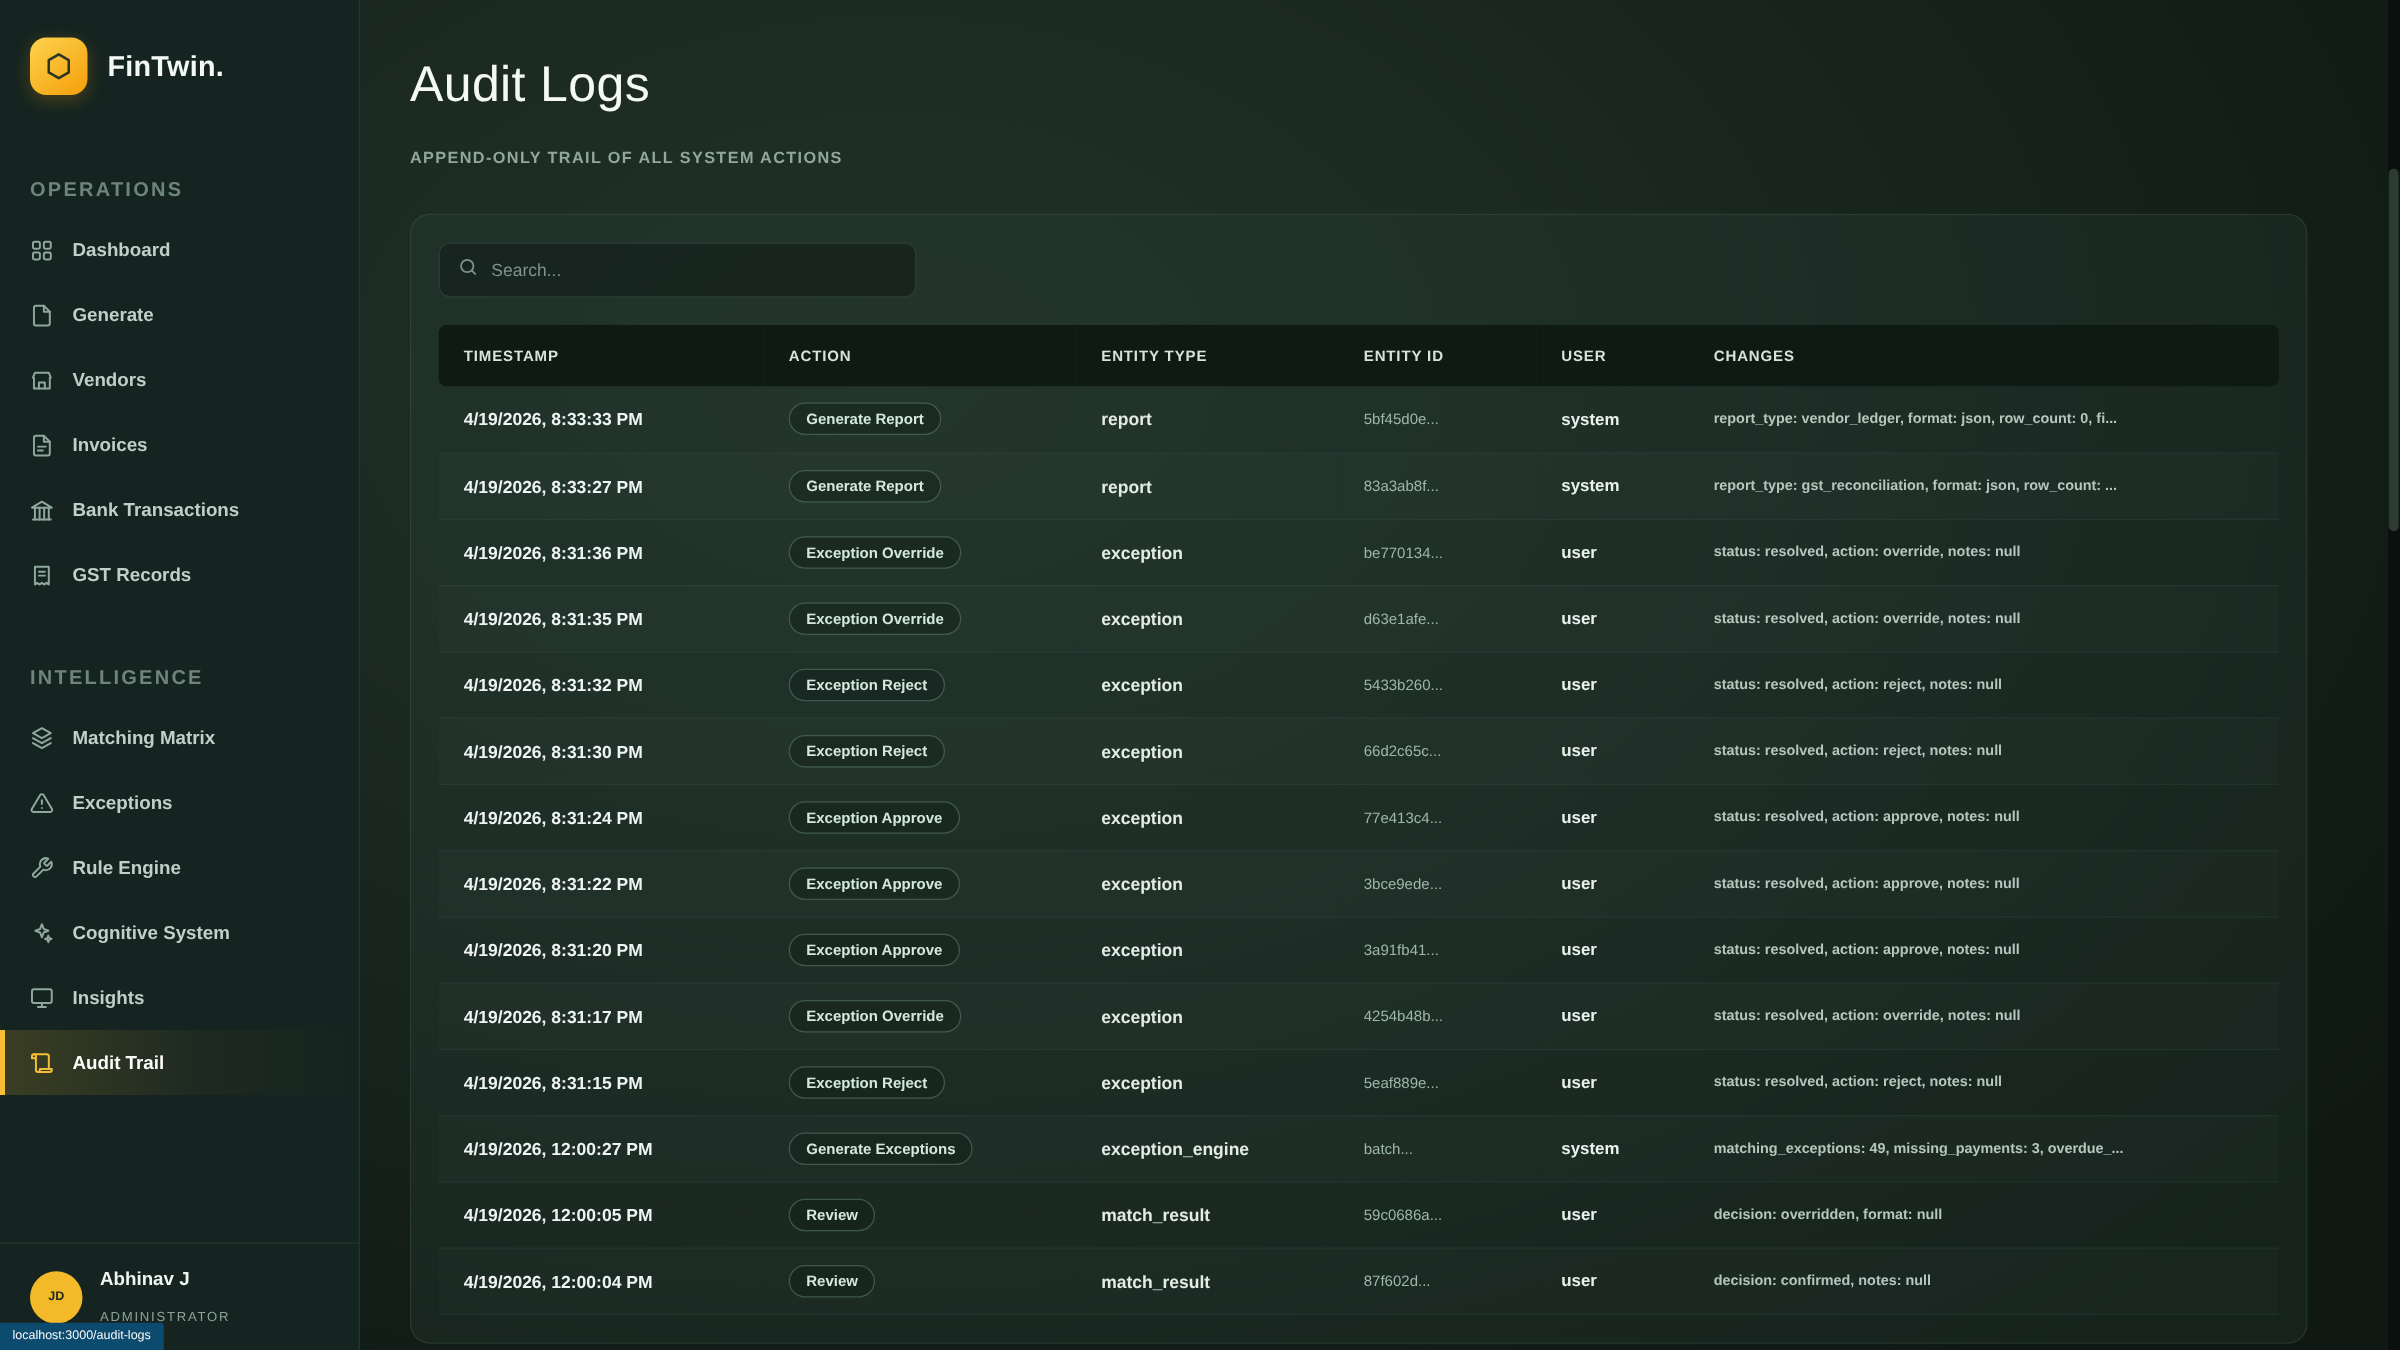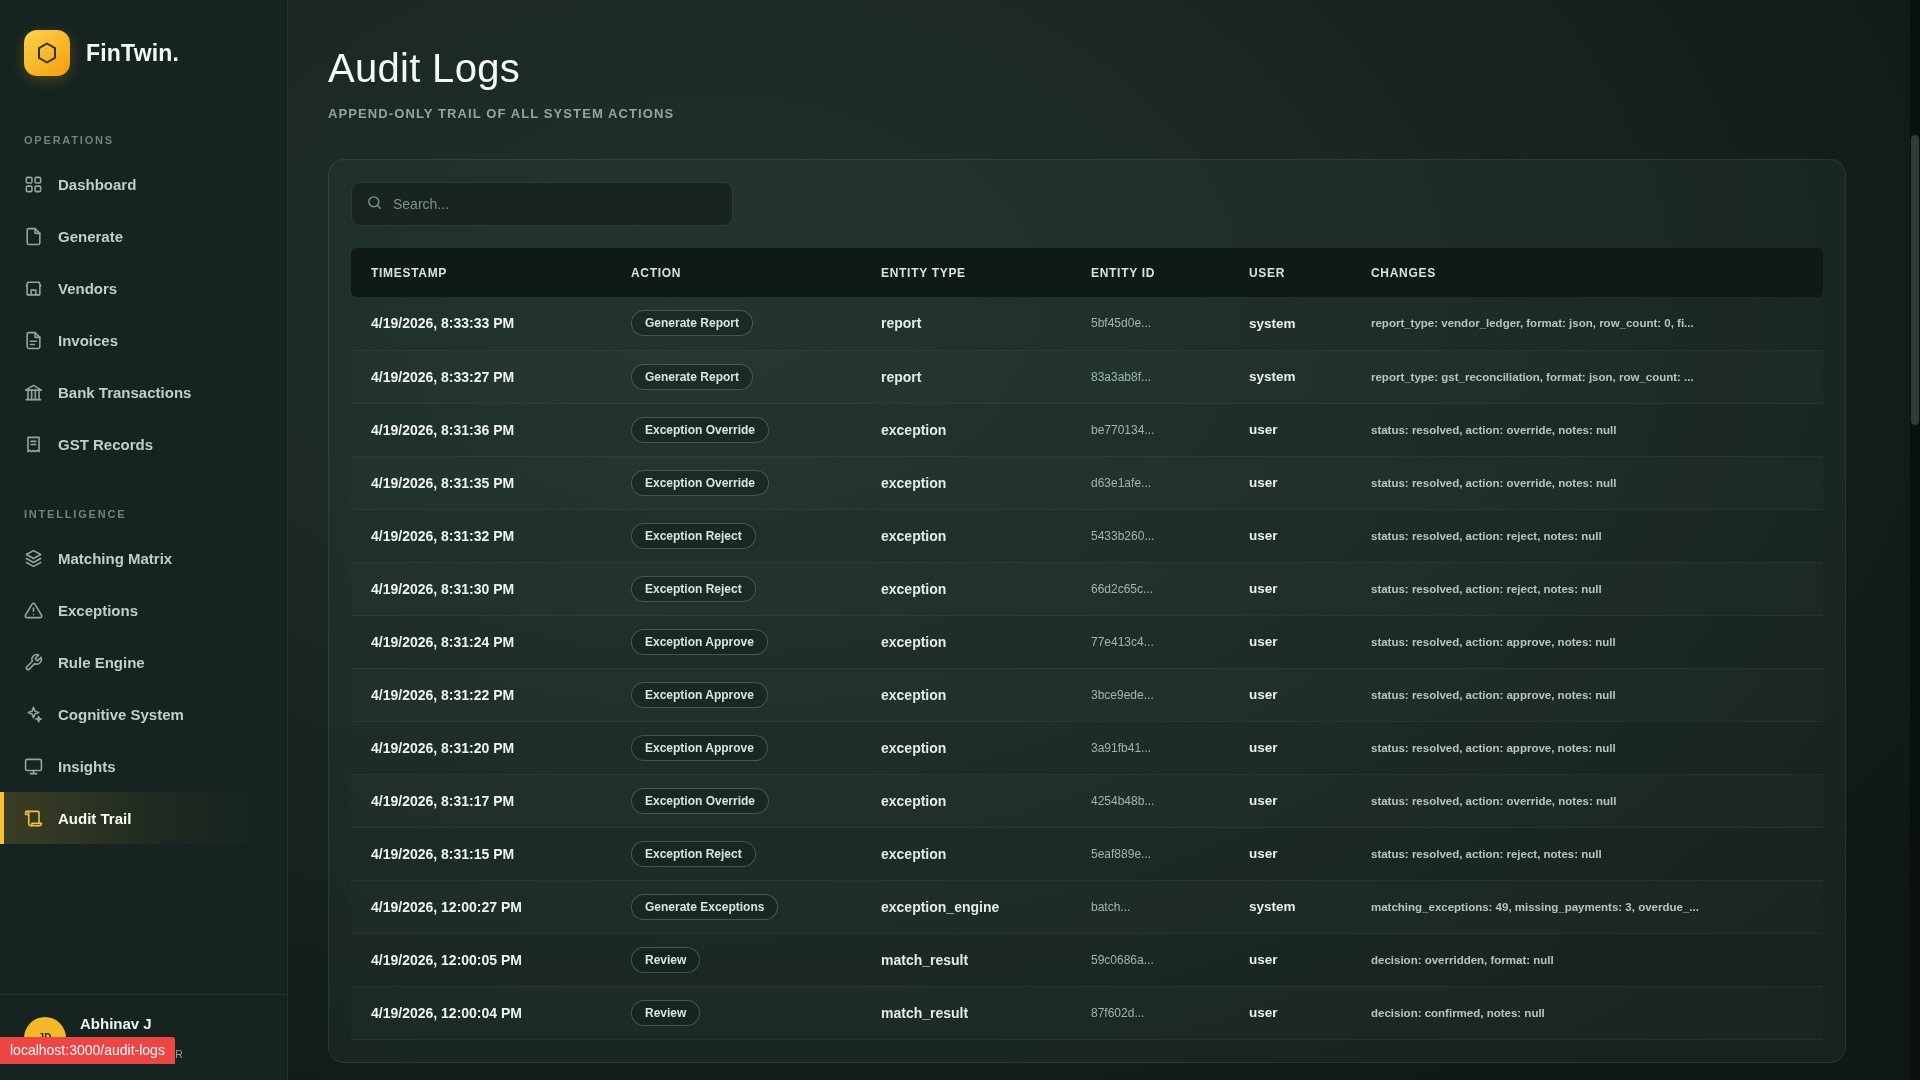--- a/index.html
+++ b/index.html
@@ -6,37 +6,37 @@
   html,body{width:1920px;height:1080px;overflow:hidden}
   body{font-family:"Liberation Sans",sans-serif;background:#0f1813;color:#e6efe9;position:relative}
   .app{display:flex;width:100%;height:100%}
 
   
   .sidebar{width:288px;min-width:288px;height:100%;background:#152420;border-right:1px solid rgba(130,165,145,.12);display:flex;flex-direction:column;position:relative;z-index:2}
   .brand{display:flex;align-items:center;gap:16px;padding:30px 24px 20px}
   .logo{width:46px;height:46px;border-radius:13px;background:linear-gradient(140deg,#fcd34d,#f59e0b);display:flex;align-items:center;justify-content:center;color:#2a3524;box-shadow:0 4px 14px rgba(245,158,11,.25)}
   .brand-name{font-size:23px;font-weight:800;color:#f4f8f5;letter-spacing:.2px}
   .nav{flex:1;overflow:hidden}
-  .section-label{margin:38px 24px 12px;font-size:11px;font-weight:700;letter-spacing:1.8px;color:#6e857a}
+  .section-label{margin:48px 24px 12px;font-size:16px;font-weight:700;letter-spacing:1.8px;color:#6e857a}
   .nav-item{height:52px;display:flex;align-items:center;gap:15px;padding:0 24px;cursor:pointer;color:#bed0c7;position:relative}
   .nav-item svg{color:#8fa89b;flex:none}
   .nav-label{font-size:15px;font-weight:600}
   .nav-item.active{background:linear-gradient(90deg,rgba(247,191,54,.17),rgba(247,191,54,.04) 55%,rgba(247,191,54,0) 100%);box-shadow:inset 4px 0 0 #f7bf36}
   .nav-item.active svg{color:#f7bf36}
   .nav-item.active .nav-label{color:#fbfdf9;font-weight:700}
   .user-card{border-top:1px solid rgba(130,165,145,.14);padding:20px 24px;display:flex;align-items:center;gap:14px;cursor:pointer}
   .avatar{width:42px;height:42px;min-width:42px;border-radius:50%;background:#f3b929;color:#1d2a1c;font-weight:700;font-size:10px;display:flex;align-items:center;justify-content:center}
   .user-name{font-size:15px;font-weight:700;color:#eef4f0}
   .user-role{margin-top:16px;font-size:10.5px;font-weight:400;letter-spacing:1.4px;color:#8ea396}
 
   
   .main{flex:1;height:100%;padding:46px 74px 0 40px;overflow:hidden;
         background:radial-gradient(1500px 1000px at 26% 28%,#213129 0%,#1a2821 42%,#141f19 72%,#0f1813 100%)}
   h1{font-size:40px;line-height:1.1;font-weight:400;color:#f5f9f6;letter-spacing:.3px}
-  .subtitle{margin-top:16px;font-size:13px;font-weight:600;letter-spacing:1.1px;color:#92a79c}
+  .subtitle{margin-top:28px;font-size:13px;font-weight:600;letter-spacing:1.1px;color:#92a79c}
   .card{margin-top:38px;background:rgba(44,66,56,.28);border:1px solid rgba(130,170,150,.14);border-radius:16px;padding:22px}
   .search{width:382px;height:44px;background:rgba(16,26,21,.55);border:1px solid rgba(130,170,150,.18);border-radius:9px;display:flex;align-items:center;gap:10px;padding:0 14px;color:#7f948a}
   .search input{flex:1;background:transparent;border:none;outline:none;color:#dbe7e1;font-size:14px;font-family:inherit}
   .search input::placeholder{color:#7f948a}
 
   table{width:100%;border-collapse:collapse;margin-top:22px;table-layout:fixed}
   thead th{background:#0f1a14;height:49px;text-align:left;font-size:12px;font-weight:700;letter-spacing:.7px;color:#d7e4dc;padding:0 10px 0 20px;white-space:nowrap}
   thead th:first-child{border-radius:6px 0 0 6px}
   thead th:last-child{border-radius:0 6px 6px 0}
   tbody td{height:53px;border-bottom:1px solid rgba(140,170,155,.10);padding:0 10px 0 20px;vertical-align:middle;white-space:nowrap;overflow:hidden;text-overflow:ellipsis}
@@ -44,21 +44,21 @@
   .c-ts{font-size:14px;font-weight:700;color:#eef4f1}
   .badge{display:inline-block;padding:5px 13px;border:1px solid rgba(110,150,130,.45);border-radius:999px;font-size:12px;font-weight:600;color:#d4e8dc;background:rgba(18,30,25,.45)}
   .c-type{font-size:14px;font-weight:700;color:#e3ece7}
   .c-id{font-family:Liberation Sans, sans-serif;font-size:12px;color:#9db7ab}
   .c-user{font-size:13.5px;font-weight:700;color:#e9f1ed}
   .c-changes{font-size:11.5px;font-weight:600;color:#b6c6be}
 
   
   .scrollbar{position:fixed;right:0;top:0;width:10px;height:100%;background:#0a100d;z-index:5}
   .scroll-thumb{position:absolute;top:135px;right:1px;width:8px;height:290px;border-radius:4px;background:#2c3c34}
-  .statusbar{position:fixed;left:0;bottom:16px;background:#ef4444;color:#fafafa;font-size:14px;padding:5px 10px 6px;z-index:10;border-top-right-radius:3px}
+  .statusbar{position:fixed;left:0;bottom:0;background:#0c4a6e;color:#fafafa;font-size:10px;padding:5px 10px 6px;z-index:10;border-top-right-radius:3px}
 </style>
 </head>
 <body>
 
 <div class="app">
 
   <aside class="sidebar">
     <div class="brand">
       <div class="logo">
           <svg width="24" height="24" viewBox="0 0 24 24" fill="none" stroke="currentColor" stroke-width="2" stroke-linecap="round" stroke-linejoin="round">

